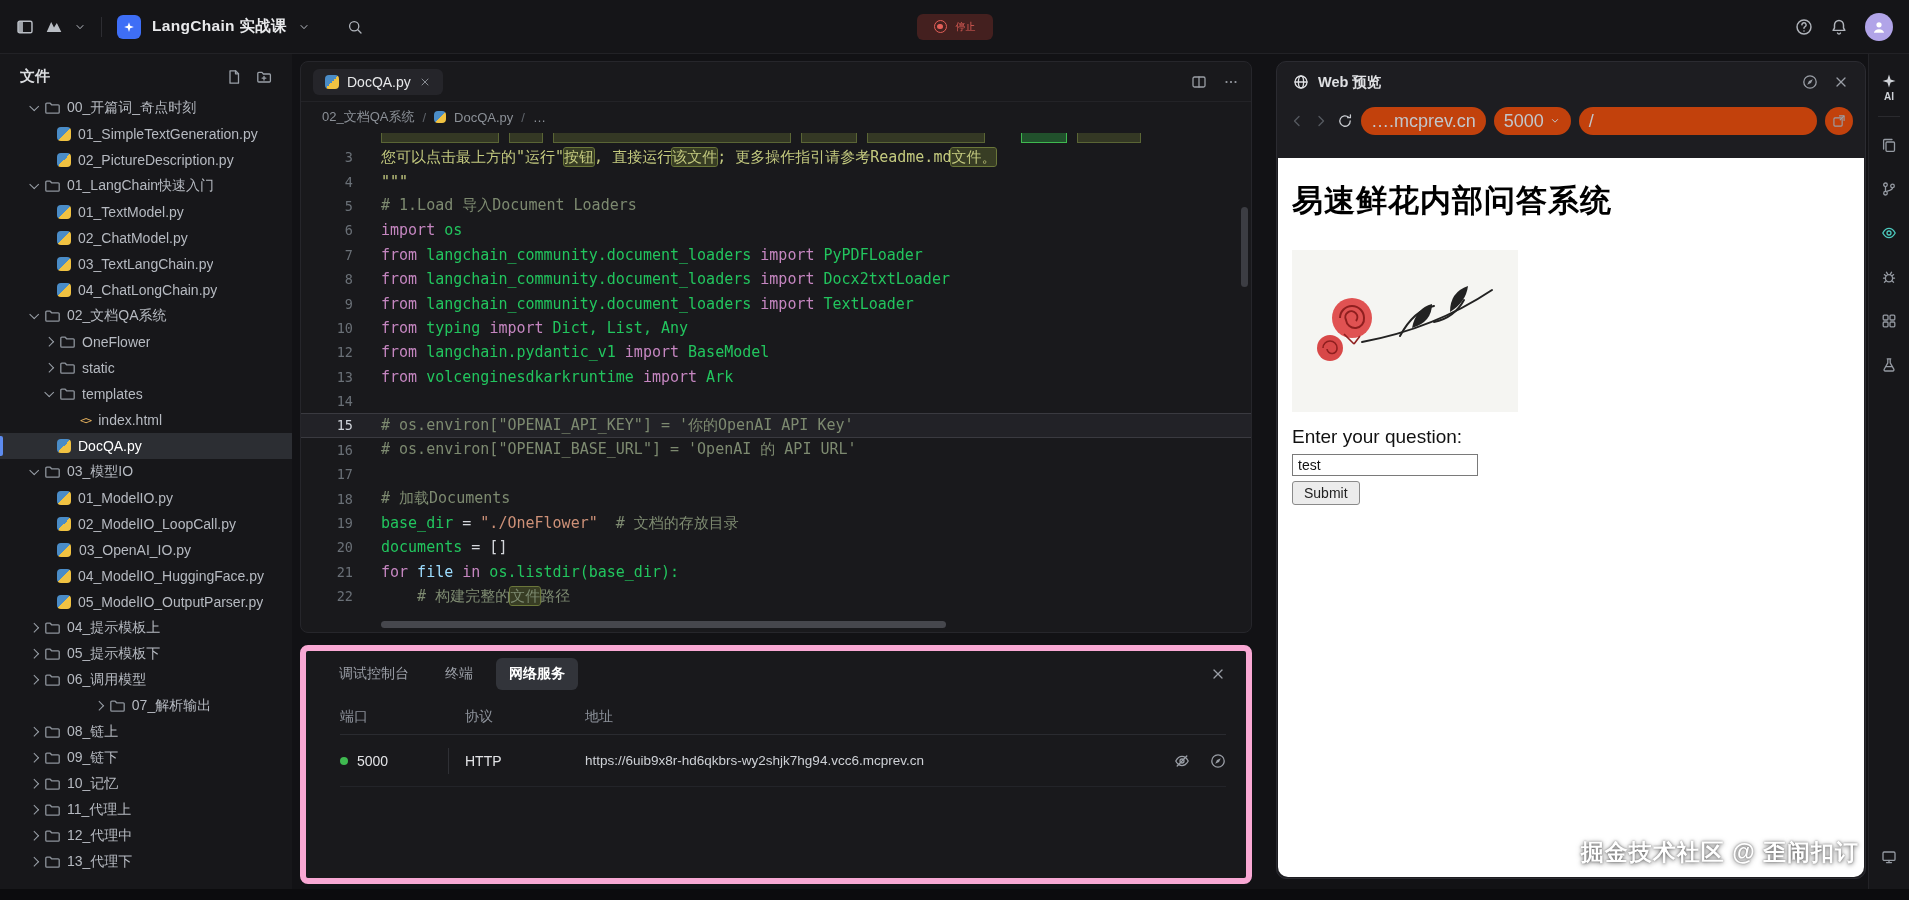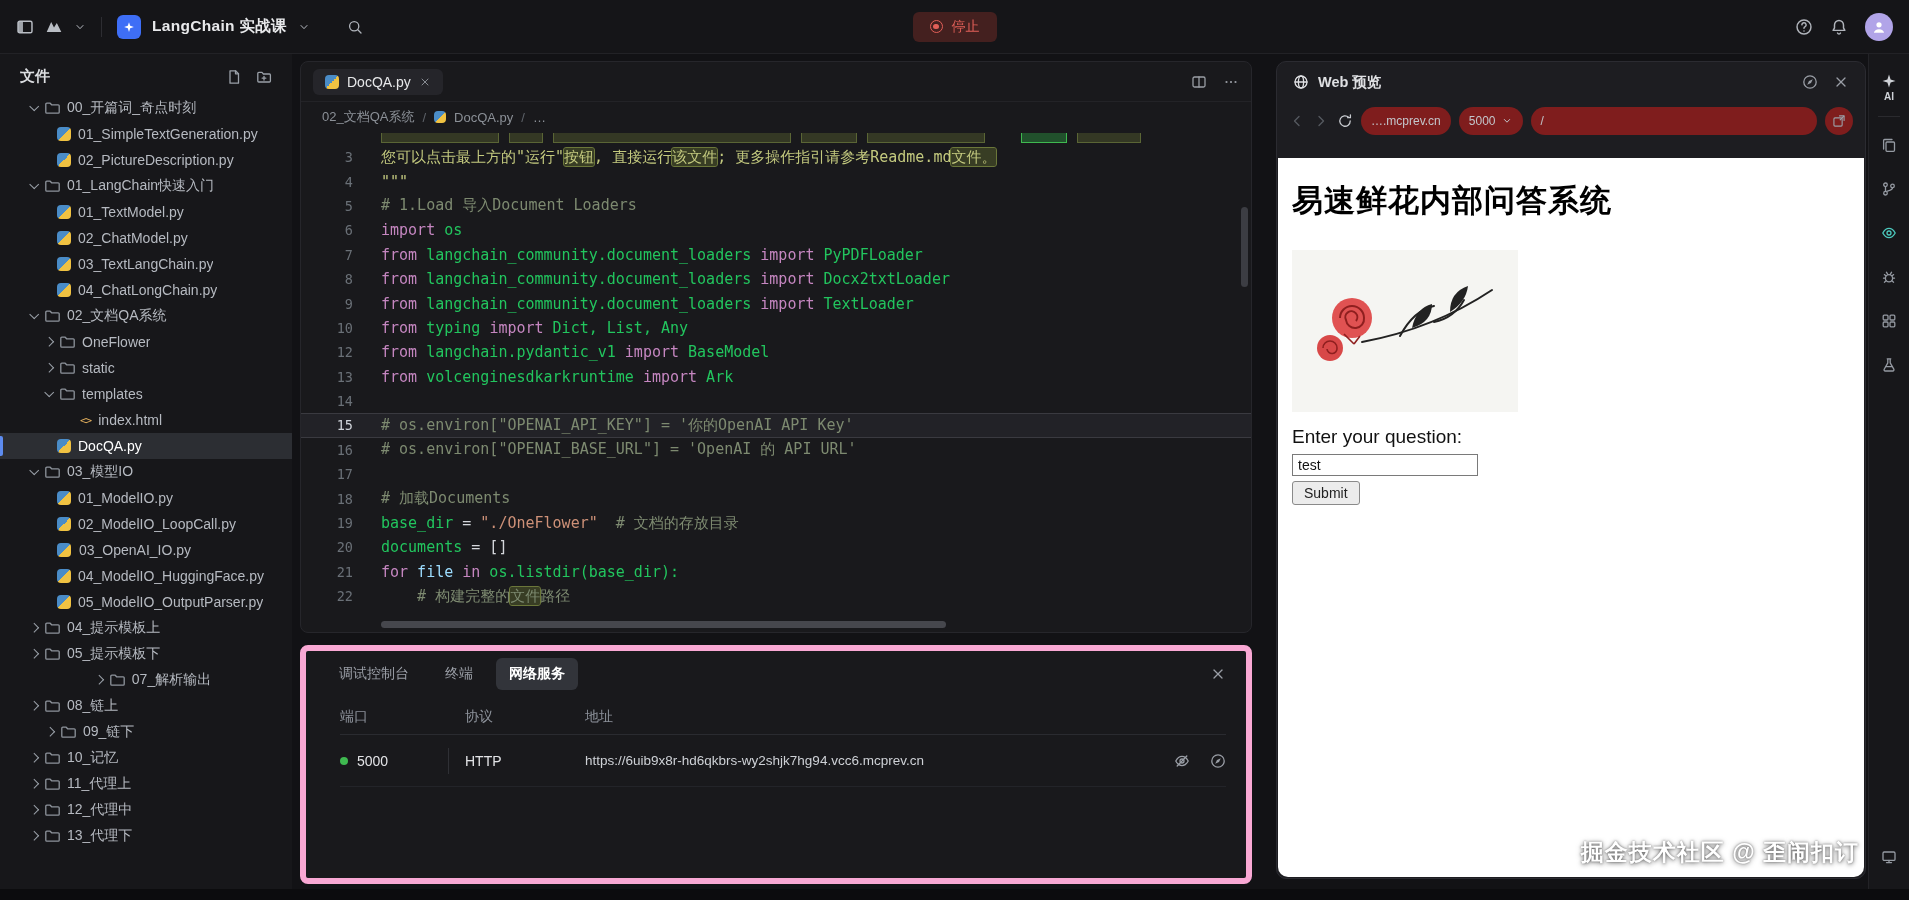--- a/index.html
+++ b/index.html
@@ -12,21 +12,21 @@
   .ic18 { width:18px; height:18px; }
 
   
   .topbar { position:absolute; left:0; top:0; width:1909px; height:54px; background:#151518; border-bottom:1px solid #222226; display:flex; align-items:center; padding:0 16px; z-index:10; }
   .tb-left { display:flex; align-items:center; gap:11px; color:#b9bdc4; }
   .tb-sep { width:1px; height:20px; background:#2d2d32; margin:0 4px; }
   .appcube { width:24px; height:24px; border-radius:6px; background:#3e6ef6; display:flex; align-items:center; justify-content:center; color:#fff; }
   .proj-name { color:#e8e9eb; font-size:15.5px; font-weight:700; letter-spacing:.3px; }
   .tb-search { margin-left:26px; color:#b0b4bb; }
   .tb-center { position:absolute; left:50%; transform:translateX(-50%); }
-  .stop-btn { display:flex; align-items:center; gap:9px; background:#44201f; color:#e25f58; padding:6px 17px; border-radius:6px; font-size:14px; cursor:pointer; }
+  .stop-btn { display:flex; align-items:center; gap:9px; background:#44201f; color:#e25f58; padding:6px 17px; border-radius:6px; font-size:10px; cursor:pointer; }
   .stopdot { width:13px; height:13px; border:1.6px solid #e25f58; border-radius:50%; position:relative; }
   .stopdot::after { content:""; position:absolute; inset:2.6px; background:#e25f58; border-radius:50%; }
   .tb-right { margin-left:auto; display:flex; align-items:center; gap:17px; color:#b0b4bb; }
   .avatar { width:28px; height:28px; border-radius:50%; background:#b1a4e8; display:flex; align-items:center; justify-content:center; overflow:hidden; }
 
   
   .sidebar { position:absolute; left:0; top:54px; width:292px; bottom:11px; background:#17171a; overflow:hidden; }
   .sb-head { display:flex; align-items:center; padding:13px 20px 9px 20px; }
   .sb-title { font-size:15px; font-weight:700; color:#dcdee1; }
   .sb-head-icons { margin-left:auto; display:flex; gap:14px; color:#9aa0a8; }
@@ -81,21 +81,21 @@
   .pr-proto { width:136px; padding-left:16px; }
   .pr-addr { color:#ced1d6; font-size:13.5px; }
   .pr-icons { margin-left:auto; display:flex; gap:20px; color:#9a9ea6; }
 
   
   .preview-card { position:absolute; left:1276px; top:61px; width:590px; height:818px; background:#1d1d21; border:1px solid #2b2b31; border-radius:10px; overflow:hidden; }
   .pv-head { height:40px; display:flex; align-items:center; gap:9px; padding:0 16px; color:#dfe0e3; font-size:14.5px; font-weight:700; }
   .pv-head-icons { margin-left:auto; display:flex; gap:15px; color:#9a9ea6; }
   .pv-toolbar { height:38px; display:flex; align-items:center; gap:8px; padding:0 12px; }
   .nav-dim { color:#565a60; } .nav-lit { color:#c8cbd0; }
-  .pvbox { background:#7f1d1d; border-radius:14px; height:28px; display:flex; align-items:center; padding:0 10px; color:#c3c6cb; font-size:12px; gap:5px; }
+  .pvbox { background:#c2410c; border-radius:14px; height:28px; display:flex; align-items:center; padding:0 10px; color:#c3c6cb; font-size:18px; gap:5px; }
   .path-box { flex:1; }
   .win-btn { width:28px; justify-content:center; padding:0; color:#9a9ea6; }
   .pv-body { position:absolute; top:96px; left:1px; right:1px; bottom:1px; background:#fff; border-radius:0 0 10px 10px; padding:16px 14px; color:#111; overflow:hidden; }
   .pv-h1 { font-size:31px; font-weight:700; color:#000; letter-spacing:1px; margin:6px 0 28px 0; }
   .flower-box { width:226px; height:162px; background:#f5f5f2; display:flex; align-items:center; justify-content:center; margin-bottom:14px; }
   .q-label { font-size:19px; margin-bottom:6px; }
   .q-input { width:186px; height:22px; border:1px solid #7a7a7a; background:#fff; font-size:14px; padding:1px 5px; color:#111; font-family:"Liberation Sans","DejaVu Sans",sans-serif; display:block; }
   .submit-btn { margin-top:5px; padding:3px 11px; background:#ececec; border:1px solid #8a8a8a; border-radius:3px; font-size:14px; color:#222; font-family:"Liberation Sans","DejaVu Sans",sans-serif; }
   .watermark { position:absolute; right:6px; bottom:10px; font-size:23px; font-weight:700; color:#fff; letter-spacing:1px; white-space:nowrap; text-shadow:0 1px 5px rgba(0,0,0,.6), 0 0 2px rgba(0,0,0,.45); z-index:5; }
 
@@ -327,39 +327,48 @@
       </div>
       <div class="trow" style="padding-left: 30px;">
         <span class="chev closed"></span>
         <span class="ticon">
           <svg viewBox="0 0 16 16" fill="none" stroke="currentColor" stroke-width="1.3" stroke-linecap="round" stroke-linejoin="round">
             <path d="M1.8 4.2 a1 1 0 0 1 1-1 h3.4 l1.4 1.6 h6.6 a1 1 0 0 1 1 1 v6.4 a1 1 0 0 1 -1 1 H2.8 a1 1 0 0 1 -1-1 Z"></path>
           </svg>
         </span>
         <span class="tlabel">05_提示模板下</span>
       </div>
+      <div class="trow" style="padding-left: 30px;">
+        <span class="chev closed"></span>
+        <span class="ticon">
+          <svg viewBox="0 0 16 16" fill="none" stroke="currentColor" stroke-width="1.3" stroke-linecap="round" stroke-linejoin="round">
+            <path d="M1.8 4.2 a1 1 0 0 1 1-1 h3.4 l1.4 1.6 h6.6 a1 1 0 0 1 1 1 v6.4 a1 1 0 0 1 -1 1 H2.8 a1 1 0 0 1 -1-1 Z"></path>
+          </svg>
+        </span>
+        <span class="tlabel">06_调用模型</span>
+      </div>
       <div class="trow" style="padding-left: 14px; justify-content: center;">
         <span class="chev closed"></span>
         <span class="ticon">
           <svg viewBox="0 0 16 16" fill="none" stroke="currentColor" stroke-width="1.3" stroke-linecap="round" stroke-linejoin="round">
             <path d="M1.8 4.2 a1 1 0 0 1 1-1 h3.4 l1.4 1.6 h6.6 a1 1 0 0 1 1 1 v6.4 a1 1 0 0 1 -1 1 H2.8 a1 1 0 0 1 -1-1 Z"></path>
           </svg>
         </span>
         <span class="tlabel">07_解析输出</span>
       </div>
       <div class="trow" style="padding-left: 30px;">
         <span class="chev closed"></span>
         <span class="ticon">
           <svg viewBox="0 0 16 16" fill="none" stroke="currentColor" stroke-width="1.3" stroke-linecap="round" stroke-linejoin="round">
             <path d="M1.8 4.2 a1 1 0 0 1 1-1 h3.4 l1.4 1.6 h6.6 a1 1 0 0 1 1 1 v6.4 a1 1 0 0 1 -1 1 H2.8 a1 1 0 0 1 -1-1 Z"></path>
           </svg>
         </span>
         <span class="tlabel">08_链上</span>
       </div>
-      <div class="trow" style="padding-left: 30px; margin-left: 16px;">
+      <div class="trow" style="padding-left: 30px;">
         <span class="chev closed"></span>
         <span class="ticon">
           <svg viewBox="0 0 16 16" fill="none" stroke="currentColor" stroke-width="1.3" stroke-linecap="round" stroke-linejoin="round">
             <path d="M1.8 4.2 a1 1 0 0 1 1-1 h3.4 l1.4 1.6 h6.6 a1 1 0 0 1 1 1 v6.4 a1 1 0 0 1 -1 1 H2.8 a1 1 0 0 1 -1-1 Z"></path>
           </svg>
         </span>
         <span class="tlabel">09_链下</span>
       </div>
       <div class="trow" style="padding-left: 30px;">
         <span class="chev closed"></span>

